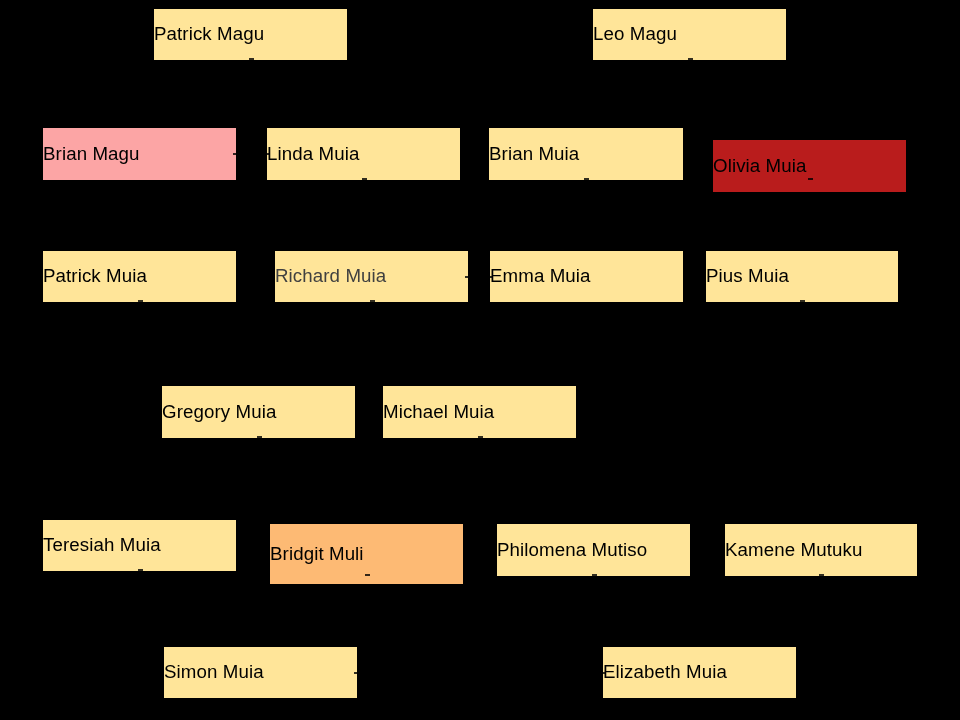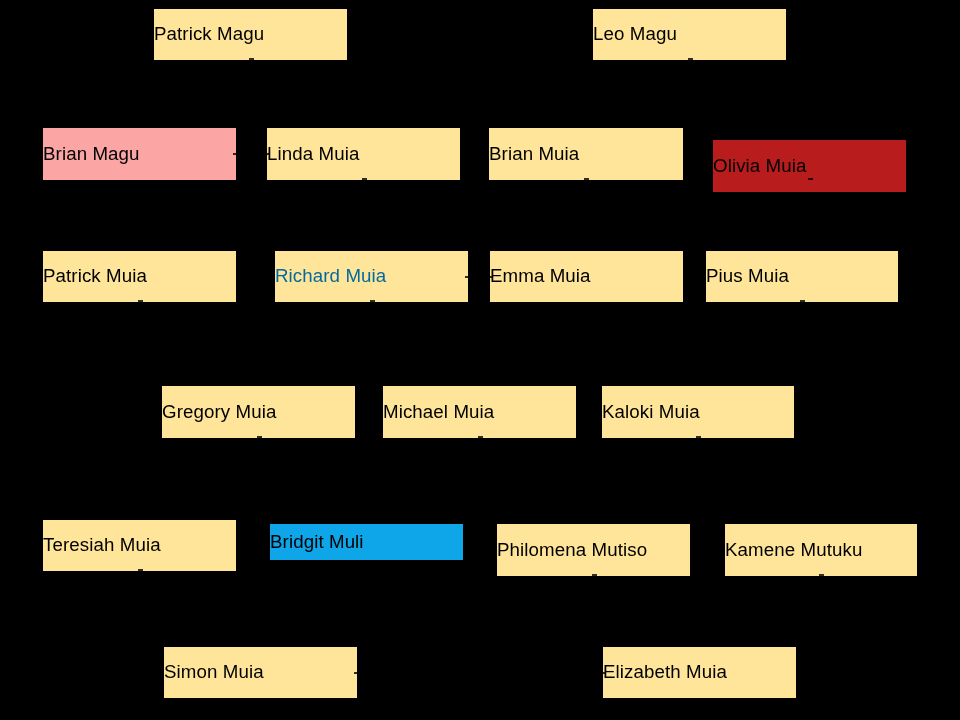--- a/index.html
+++ b/index.html
@@ -54,41 +54,38 @@
     <div class="tree-node" style="left: 489px; top: 128px; width: 194px; height: 52px; background: rgb(255, 229, 153);">
       <span class="person-label" style="color: rgb(0, 0, 0);">Brian Muia</span>
     </div>
     <div class="tree-node" style="left: 713px; top: 140px; width: 193px; height: 52px; background: #b91c1c;">
       <span class="person-label" style="color: rgb(0, 0, 0);">Olivia Muia</span>
     </div>
     <div class="tree-node" style="left: 43px; top: 251px; width: 193px; height: 51px; background: rgb(255, 229, 153);">
       <span class="person-label" style="color: rgb(0, 0, 0);">Patrick Muia</span>
     </div>
     <div class="tree-node" style="left: 275px; top: 251px; width: 193px; height: 51px; background: rgb(255, 229, 153);">
-      <span class="person-label" style="color: #0369a1;">Richard Muia</span>
+      <span class="person-label" style="color: #404040;">Richard Muia</span>
     </div>
     <div class="tree-node" style="left: 490px; top: 251px; width: 193px; height: 51px; background: rgb(255, 229, 153);">
       <span class="person-label" style="color: rgb(0, 0, 0);">Emma Muia</span>
     </div>
     <div class="tree-node" style="left: 162px; top: 386px; width: 193px; height: 52px; background: rgb(255, 229, 153);">
       <span class="person-label" style="color: rgb(0, 0, 0);">Gregory Muia</span>
     </div>
     <div class="tree-node" style="left: 706px; top: 251px; width: 192px; height: 51px; background: rgb(255, 229, 153);">
       <span class="person-label" style="color: rgb(0, 0, 0);">Pius Muia</span>
     </div>
     <div class="tree-node" style="left: 383px; top: 386px; width: 193px; height: 52px; background: rgb(255, 229, 153);">
       <span class="person-label" style="color: rgb(0, 0, 0);">Michael Muia</span>
     </div>
-    <div class="tree-node" style="left: 602px; top: 386px; width: 192px; height: 52px; background: rgb(255, 229, 153);">
-      <span class="person-label" style="color: rgb(0, 0, 0);">Kaloki Muia</span>
-    </div>
     <div class="tree-node" style="left: 43px; top: 520px; width: 193px; height: 51px; background: rgb(255, 229, 153);">
       <span class="person-label" style="color: rgb(0, 0, 0);">Teresiah Muia</span>
     </div>
-    <div class="tree-node" style="left: 270px; top: 524px; width: 193px; height: 36px; background: #0ea5e9;">
+    <div class="tree-node" style="left: 270px; top: 524px; width: 193px; height: 60px; background: #fdba74;">
       <span class="person-label" style="color: rgb(0, 0, 0);">Bridgit Muli</span>
     </div>
     <div class="tree-node" style="left: 497px; top: 524px; width: 193px; height: 52px; background: rgb(255, 229, 153);">
       <span class="person-label" style="color: rgb(0, 0, 0);">Philomena Mutiso</span>
     </div>
     <div class="tree-node" style="left: 725px; top: 524px; width: 192px; height: 52px; background: rgb(255, 229, 153);">
       <span class="person-label" style="color: rgb(0, 0, 0);">Kamene Mutuku</span>
     </div>
     <div class="tree-node" style="left: 164px; top: 647px; width: 193px; height: 51px; background: rgb(255, 229, 153);">
       <span class="person-label" style="color: rgb(0, 0, 0);">Simon Muia</span>

